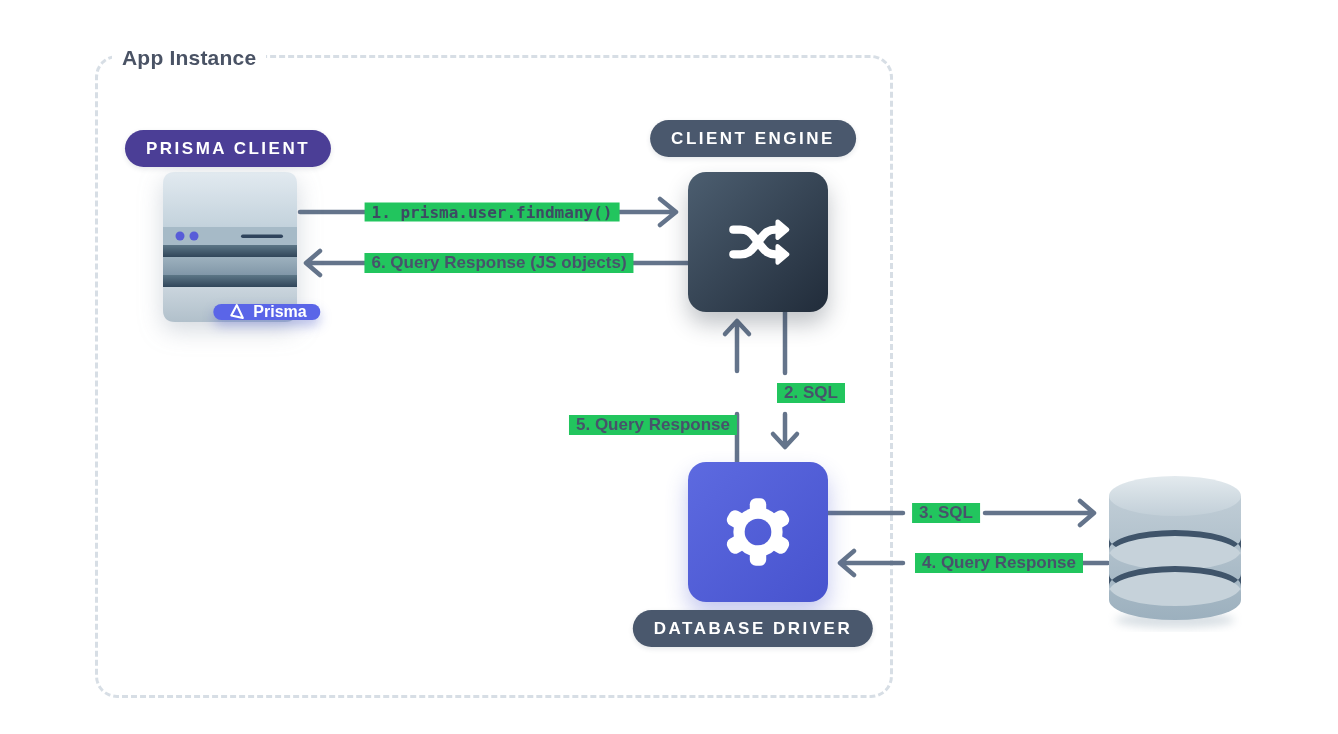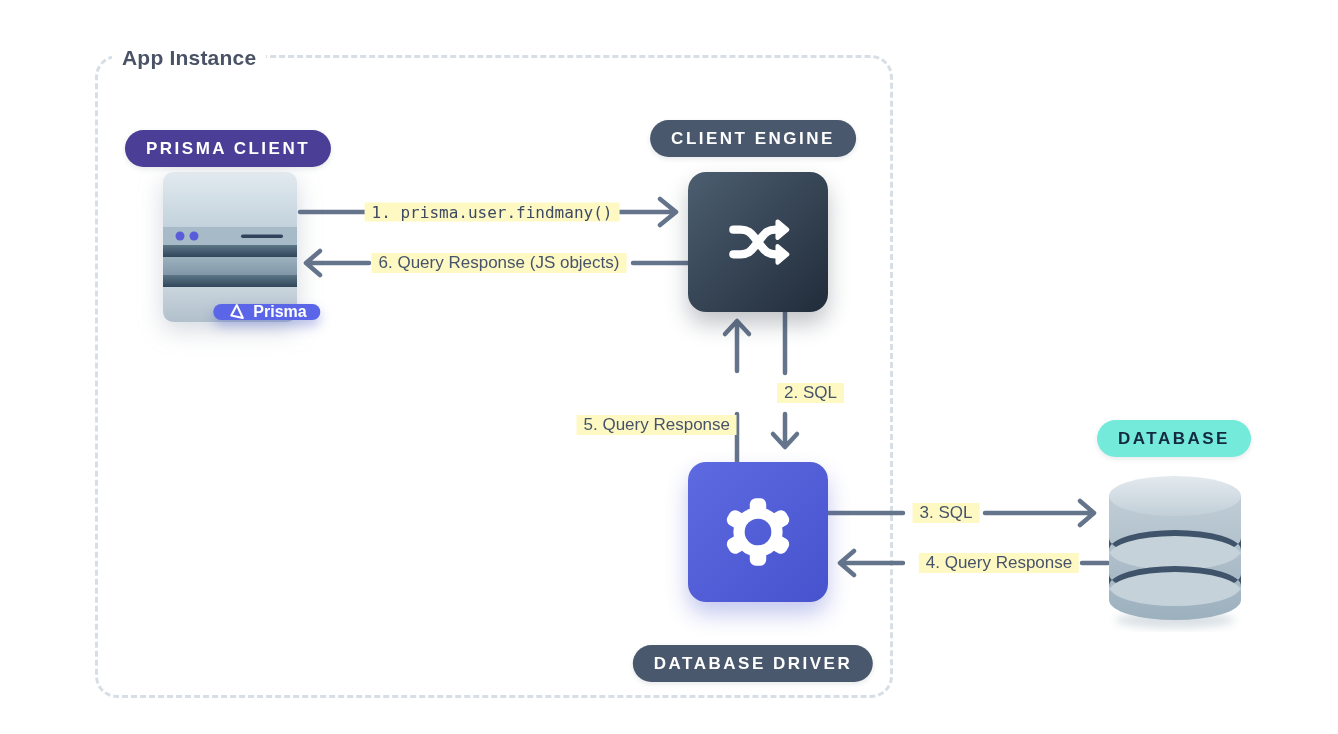--- a/index.html
+++ b/index.html
@@ -44,22 +44,22 @@
   .cyl-wrap{position:absolute;left:1106px;top:470px;width:138px;height:162px;z-index:2;}
   .prisma-badge{
     position:absolute;left:267px;top:304px;transform:translateX(-50%);
     height:16px;border-radius:9px;background:#5A65E8;color:#fff;
     display:flex;align-items:center;gap:7px;padding:0 14px;
     font-size:16px;font-weight:bold;z-index:5;
     box-shadow:0 6px 12px rgba(70,85,200,.35);
   }
   .connectors{position:absolute;left:0;top:0;width:1338px;height:734px;z-index:1;pointer-events:none;}
   .flow-label{
-    position:absolute;font-weight:normal;font-size:17px;color:#47536B;
-    background:#fef9c3;padding:0 7px;white-space:nowrap;z-index:2;
+    position:absolute;font-weight:bold;font-size:17px;color:#47536B;
+    background:#22c55e;padding:0 7px;white-space:nowrap;z-index:2;
   }
   .center-lbl{transform:translate(-50%,-50%);}
   .right-lbl{transform:translate(-100%,-50%);margin-top:32px;}
   .mid-lbl{transform:translateY(-50%);}
   .mono{font-family:"DejaVu Sans Mono",monospace;font-size:16px;color:#3D4A63;}
 </style>
 </head>
 <body>
 
 <div class="canvas">
@@ -79,22 +79,21 @@
       <path d="M785 312 V373 M785 414 V445 M773 434 L785 447 L797 434"></path>
 
       <path d="M828 513 H903 M985 513 H1092 M1080 501 L1094 513 L1080 525"></path>
 
       <path d="M842 563 H903 M854 551 L840 563 L854 575 M1082 563 H1108"></path>
     </g>
   </svg>
 
   <div class="pill pill-purple" style="left:228px;top:120px;margin-top:10px;">PRISMA CLIENT</div>
   <div class="pill pill-slate" style="left:753px;top:120px;">CLIENT ENGINE</div>
-  <div class="pill pill-slate" style="left:753px;top:645px;">DATABASE DRIVER</div>
-  <div class="pill pill-mint" style="left:1174px;top:420px;">DATABASE</div>
+  <div class="pill pill-slate" style="left:753px;top:610px;">DATABASE DRIVER</div>
 
   <div class="server-wrap">
     <svg width="134" height="150" viewBox="0 0 134 150">
       <defs>
         <linearGradient id="srvTop" x1="0" y1="0" x2="0" y2="1">
           <stop offset="0" stop-color="#E2EAF0"></stop>
             <stop offset="1" stop-color="#C3D2DC"></stop>
         </linearGradient>
         <linearGradient id="srvDark" x1="0" y1="0" x2="0" y2="1">
           <stop offset="0" stop-color="#5C7686"></stop>

